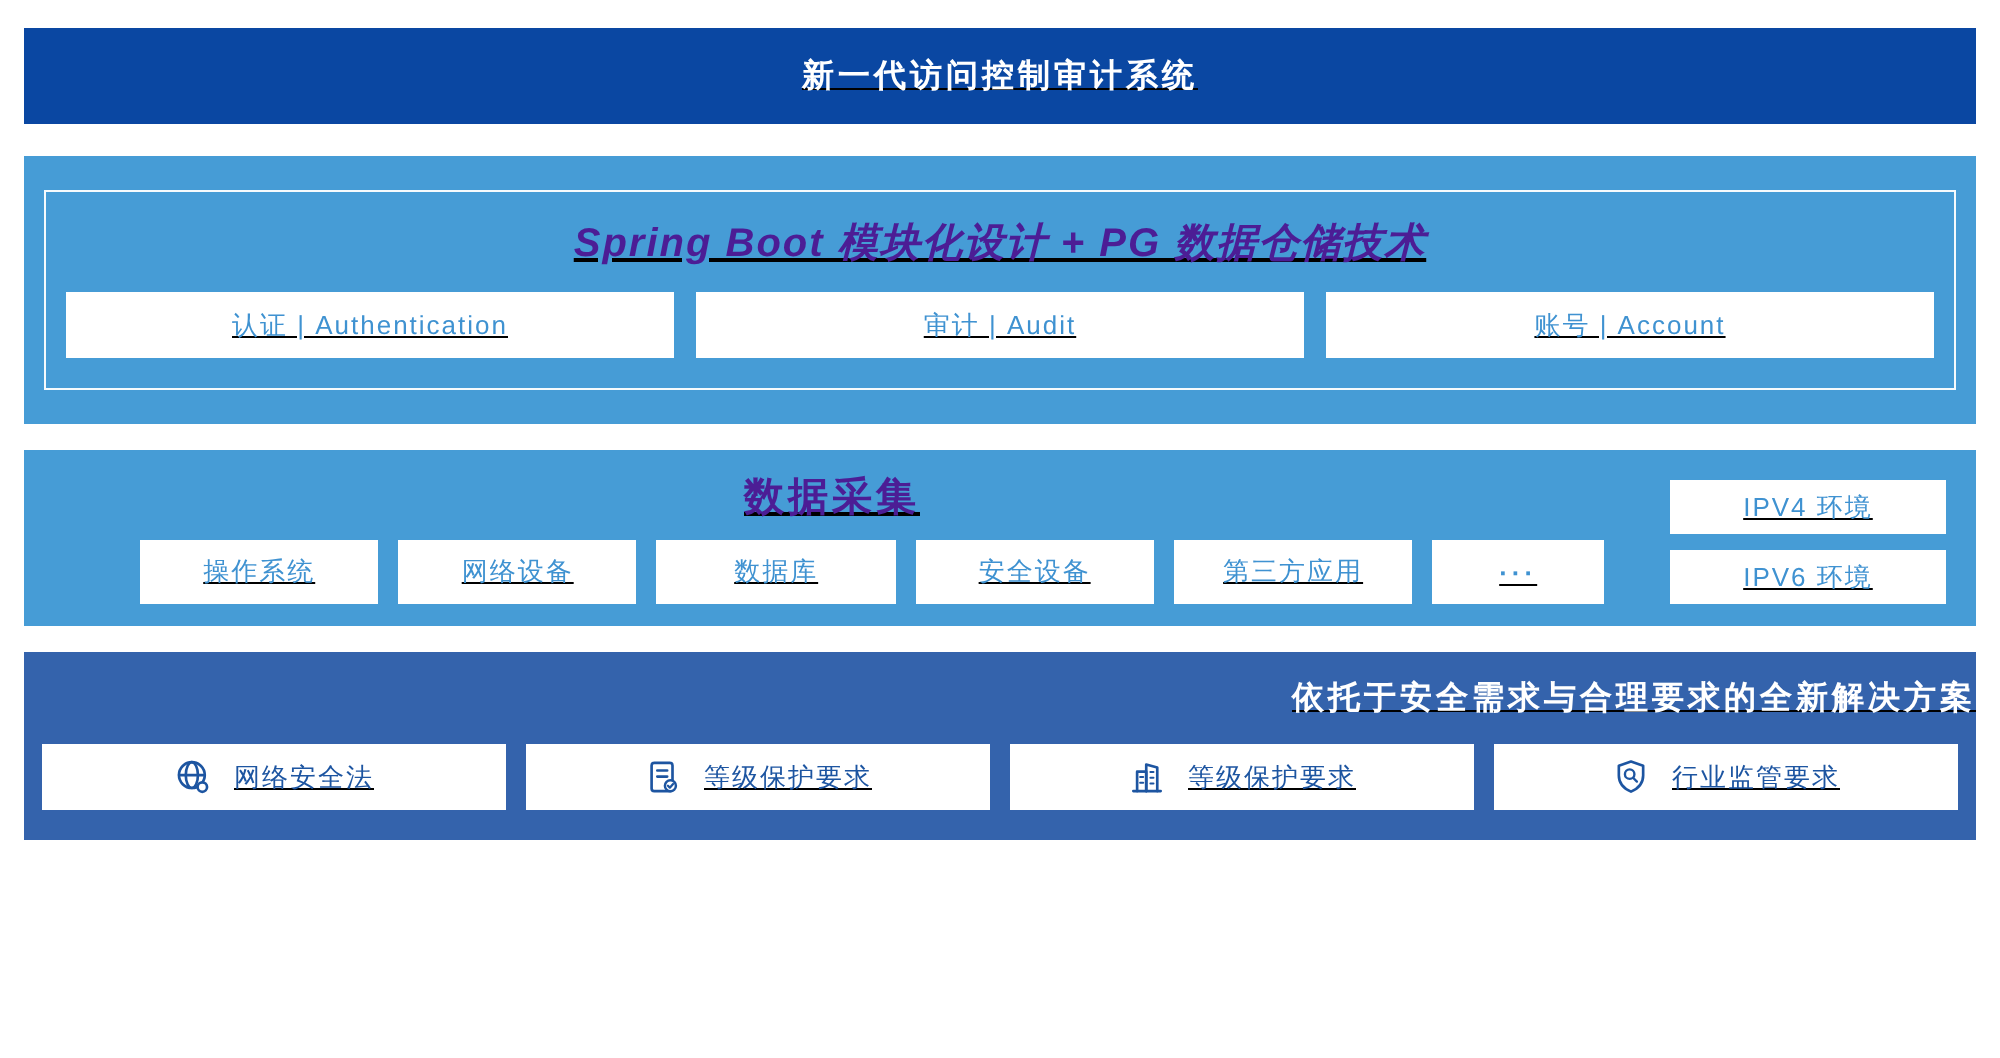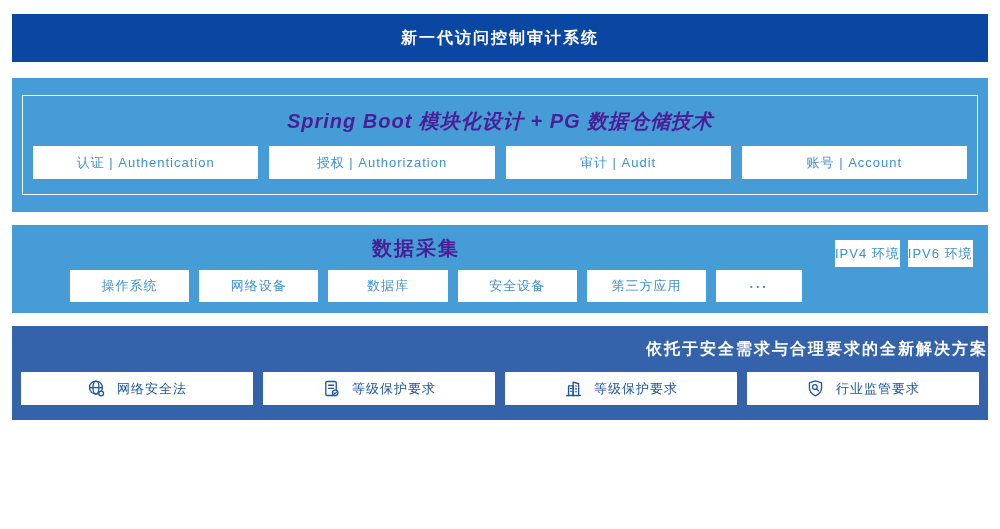--- a/index.html
+++ b/index.html
@@ -9,21 +9,21 @@
     --c-light-text:#3f92d1;
     --c-dark-text:#1d55a1;
     --c-white:#ffffff;
   }
   *{box-sizing:border-box;margin:0;padding:0;}
   html,body{background:#fff;}
   body{
     width:1000px;height:529px;overflow:hidden;
     font-family:"Liberation Sans","DejaVu Sans",sans-serif;
   }
-  .canvas{width:1000px;height:529px;padding:14px 12px 0;}
+  .canvas{width:1000px;height:529px;padding:14px 12px 0;text-decoration:underline;}
 
   
   .banner{
     height:48px;margin-bottom:16px;background:var(--c-deep);
     color:#fff;font-size:16px;font-weight:bold;letter-spacing:2px;
     display:flex;align-items:center;justify-content:center;
   }
 
   
   .platform{background:var(--c-light);padding:17px 10px;margin-bottom:13px;}
@@ -45,21 +45,21 @@
   
   .middle-row{display:flex;margin-bottom:13px;}
   .collection{flex:1;background:var(--c-light);height:88px;}
   .collection .sub-title{padding:10px 0 8px;}
   .collection .box-row{margin:0 18px;gap:10px;padding-left:40px;}
   .collection .wbox{height:32px;}
   .wbox.dots{flex:.72;letter-spacing:2px;font-weight:bold;}
 
   .env-panel{
     width:168px;background:var(--c-light);height:88px;
-    padding:15px 15px 11px;display:flex;flex-direction:row;gap:8px;
+    padding:15px 15px 11px;display:flex;flex-direction:column;gap:8px;
   }
   .env-panel .wbox{flex:none;height:27px;}
 
   
   .solution{background:var(--c-solution);height:94px;padding-top:13px;}
   .solution-title{
     color:#fff;font-weight:bold;font-size:16px;text-align:right;letter-spacing:2px;
   }
   .solution .box-row{margin:12px 9px 0;gap:10px;}
   .sol-box{
@@ -76,21 +76,20 @@
 <div class="canvas">
 
   <header class="banner">新一代访问控制审计系统</header>
 
   <section class="platform">
 
     <div class="subsection">
       <div class="sub-title modules">Spring Boot 模块化设计 + PG 数据仓储技术</div>
       <div class="box-row">
         <div class="wbox">认证 | Authentication</div>
-        <div class="wbox">授权 | Authorization</div>
         <div class="wbox">审计 | Audit</div>
         <div class="wbox">账号 | Account</div>
       </div>
     </div>
 
 
   </section>
 
   <div class="middle-row">
 

